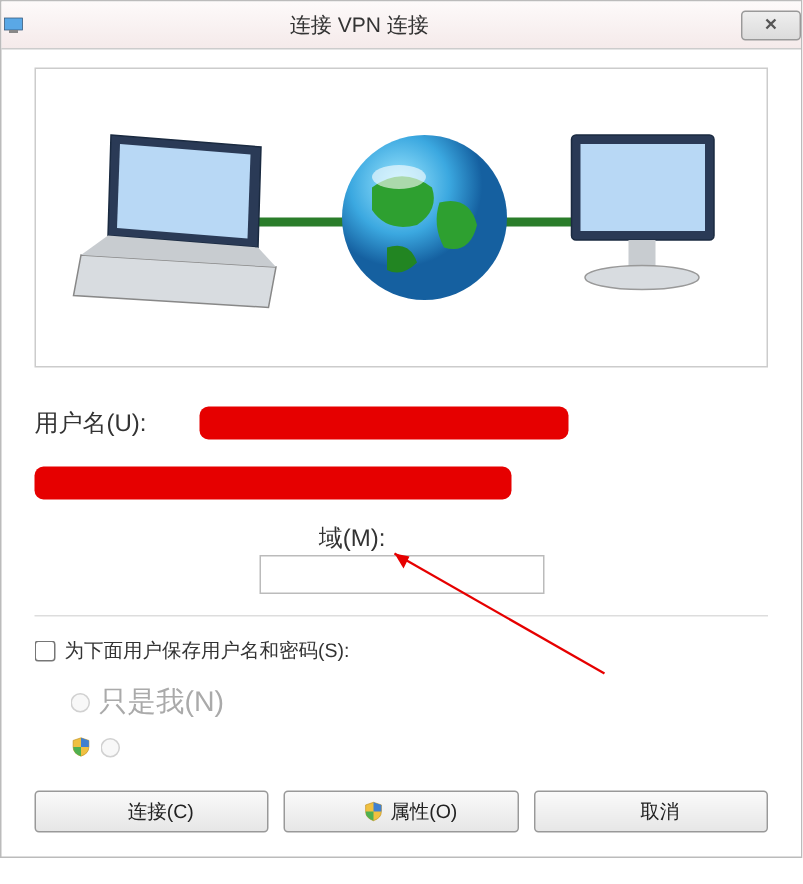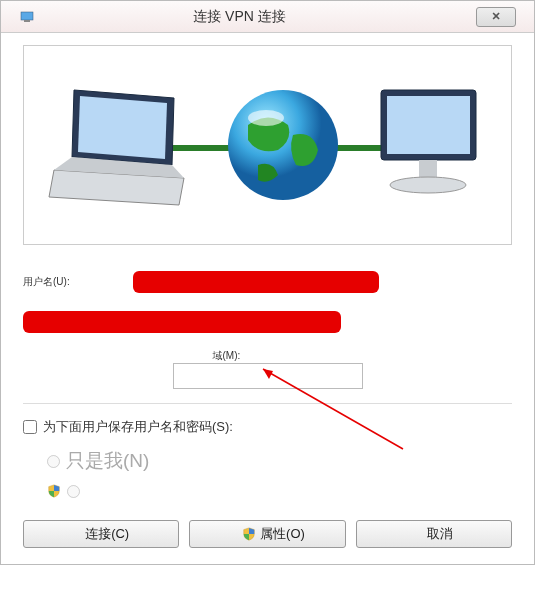--- a/index.html
+++ b/index.html
@@ -18,21 +18,21 @@
       border: 1px solid #bbb;
       background: #fff;
     }
     .titlebar {
       height: 32px;
       background: linear-gradient(to bottom, #fdfafa, #f5eaea);
       border-bottom: 1px solid #ccc;
       display: flex;
       align-items: center;
       position: relative;
-      padding: 0 18px;
+      padding: 0 0;
     }
     .titlebar-icon {
       width: 16px;
       height: 16px;
       margin-right: 8px;
       display: inline-block;
     }
     .titlebar-title {
       flex: 1;
       text-align: center;
@@ -76,21 +76,21 @@
       z-index: 0;
       border-radius: 3px;
     }
     .form-row {
       display: flex;
       align-items: center;
       margin-bottom: 14px;
     }
     .form-row label {
       width: 110px;
-      font-size: 10px;
+      font-size: 16px;
       color: #333;
     }
     .form-row .input-wrap {
       flex: 1;
     }
     .form-row input[type="text"],
     .form-row input[type="password"] {
       width: 100%;
       height: 26px;
       border: 1px solid #bbb;

